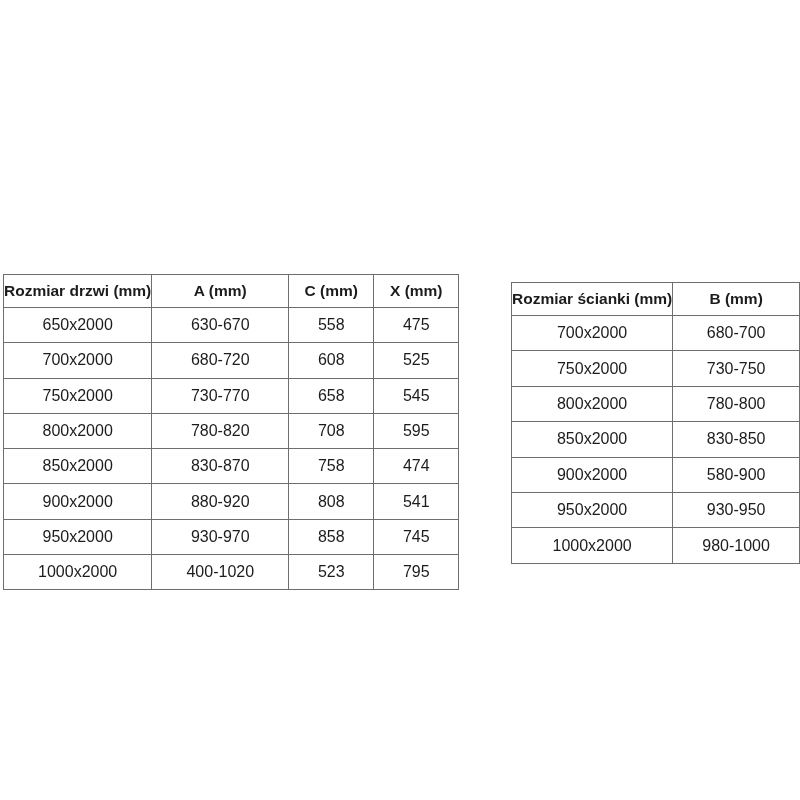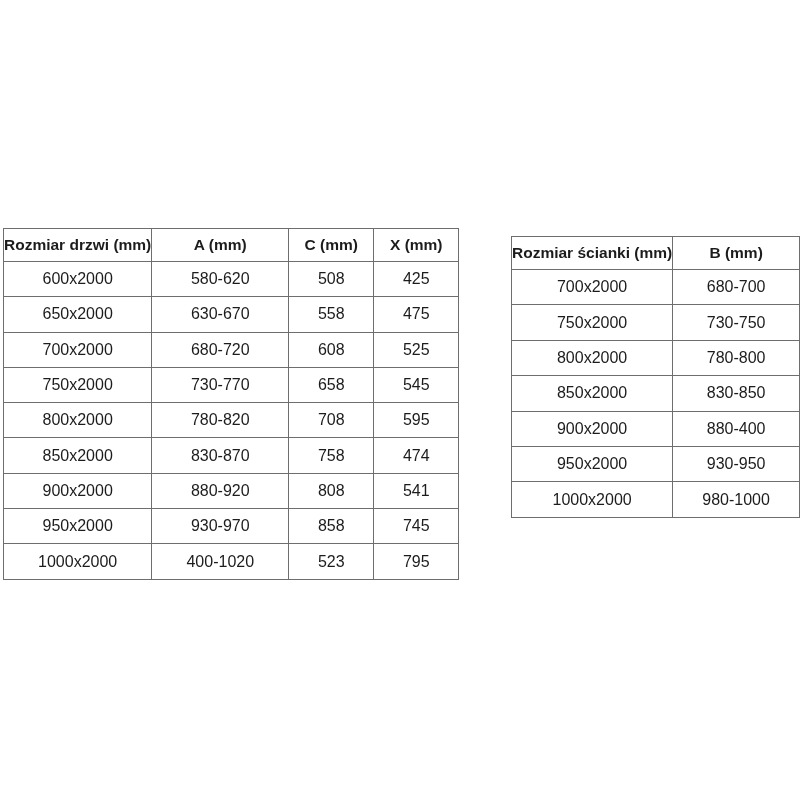--- a/index.html
+++ b/index.html
@@ -18,20 +18,21 @@
   .page {
     position: absolute;
     inset: 0;
     background: #ffffff;
   }
   table.spec-table {
     border-collapse: collapse;
     table-layout: fixed;
     background: #ffffff;
     position: absolute;
+    margin-top: 46px;
   }
   table.spec-table th,
   table.spec-table td {
     border: 1px solid #6e6e6e;
     text-align: center;
     vertical-align: middle;
     padding: 0;
     overflow: hidden;
     white-space: nowrap;
   }
@@ -69,26 +70,20 @@
     </colgroup>
   <thead>
         <tr>
           <th>Rozmiar drzwi (mm)</th>
           <th>A (mm)</th>
           <th>C (mm)</th>
           <th>X (mm)</th>
         </tr>
       </thead>
       <tbody>
-        <tr>
-          <td>600x2000</td>
-          <td>580-620</td>
-          <td>508</td>
-          <td>425</td>
-        </tr>
         <tr>
           <td>650x2000</td>
           <td>630-670</td>
           <td>558</td>
           <td>475</td>
         </tr>
         <tr>
           <td>700x2000</td>
           <td>680-720</td>
           <td>608</td>
@@ -156,21 +151,21 @@
         <tr>
           <td>800x2000</td>
           <td>780-800</td>
         </tr>
         <tr>
           <td>850x2000</td>
           <td>830-850</td>
         </tr>
         <tr>
           <td>900x2000</td>
-          <td>880-400</td>
+          <td>580-900</td>
         </tr>
         <tr>
           <td>950x2000</td>
           <td>930-950</td>
         </tr>
         <tr>
           <td>1000x2000</td>
           <td>980-1000</td>
         </tr>
       </tbody>

